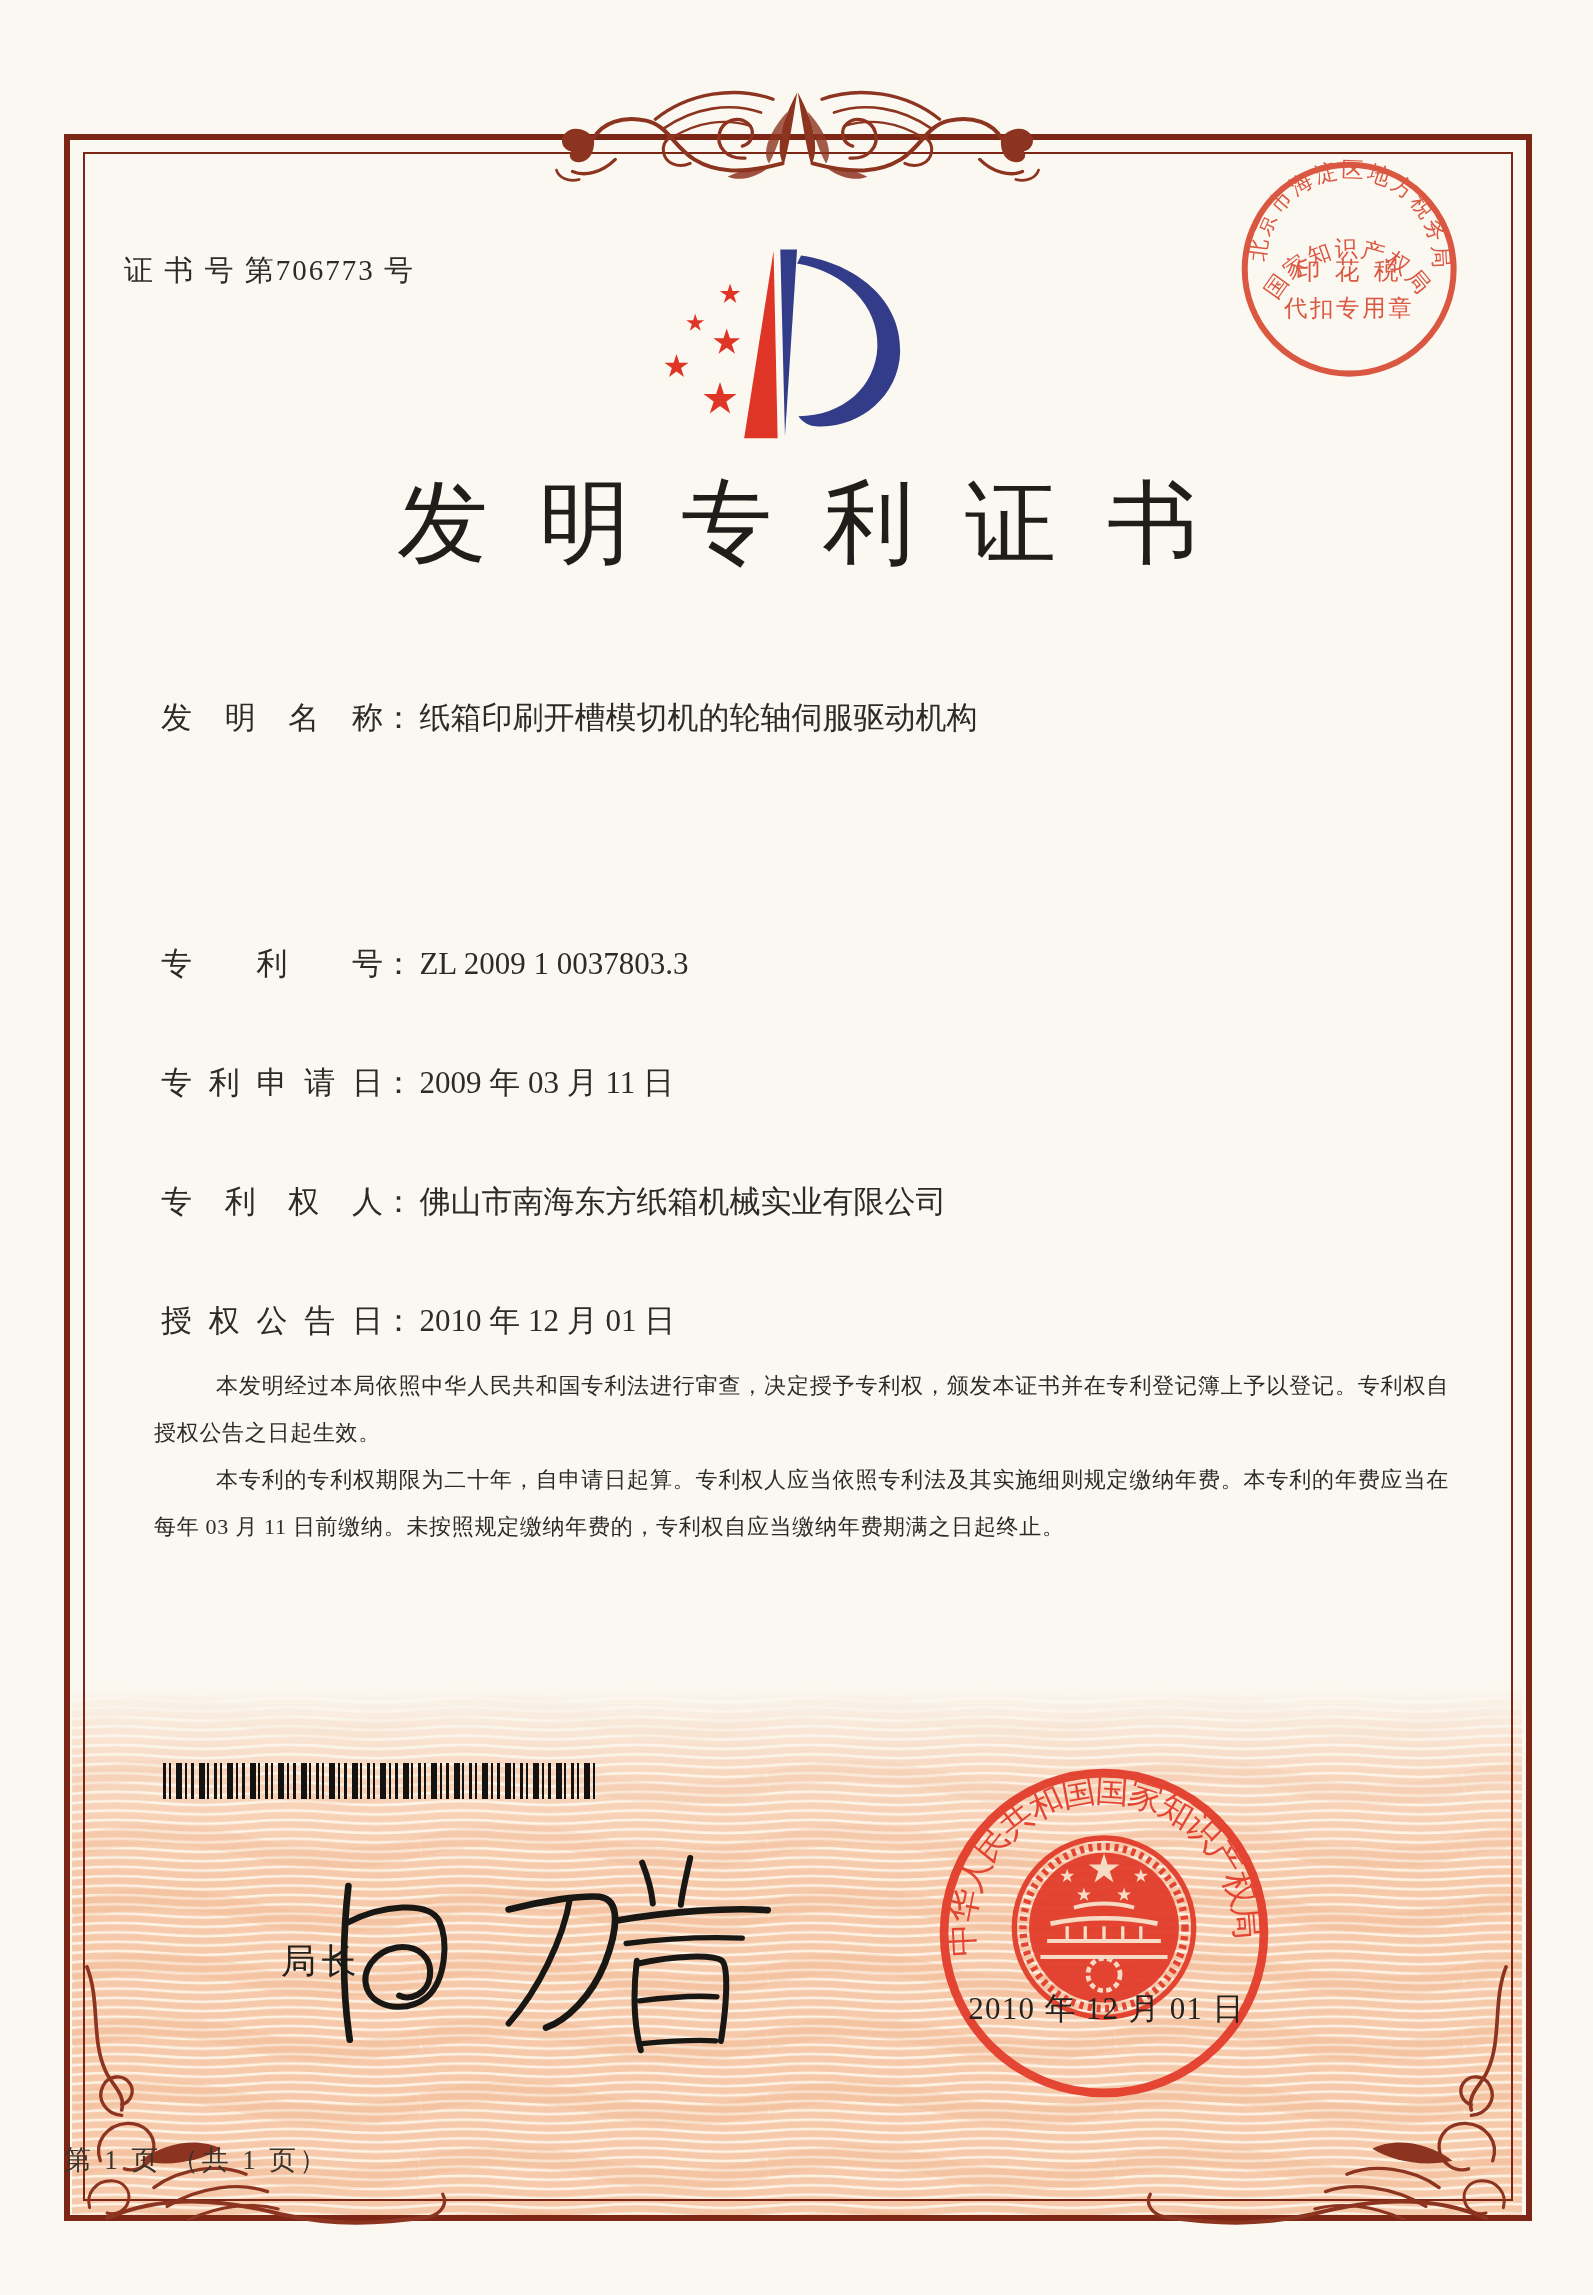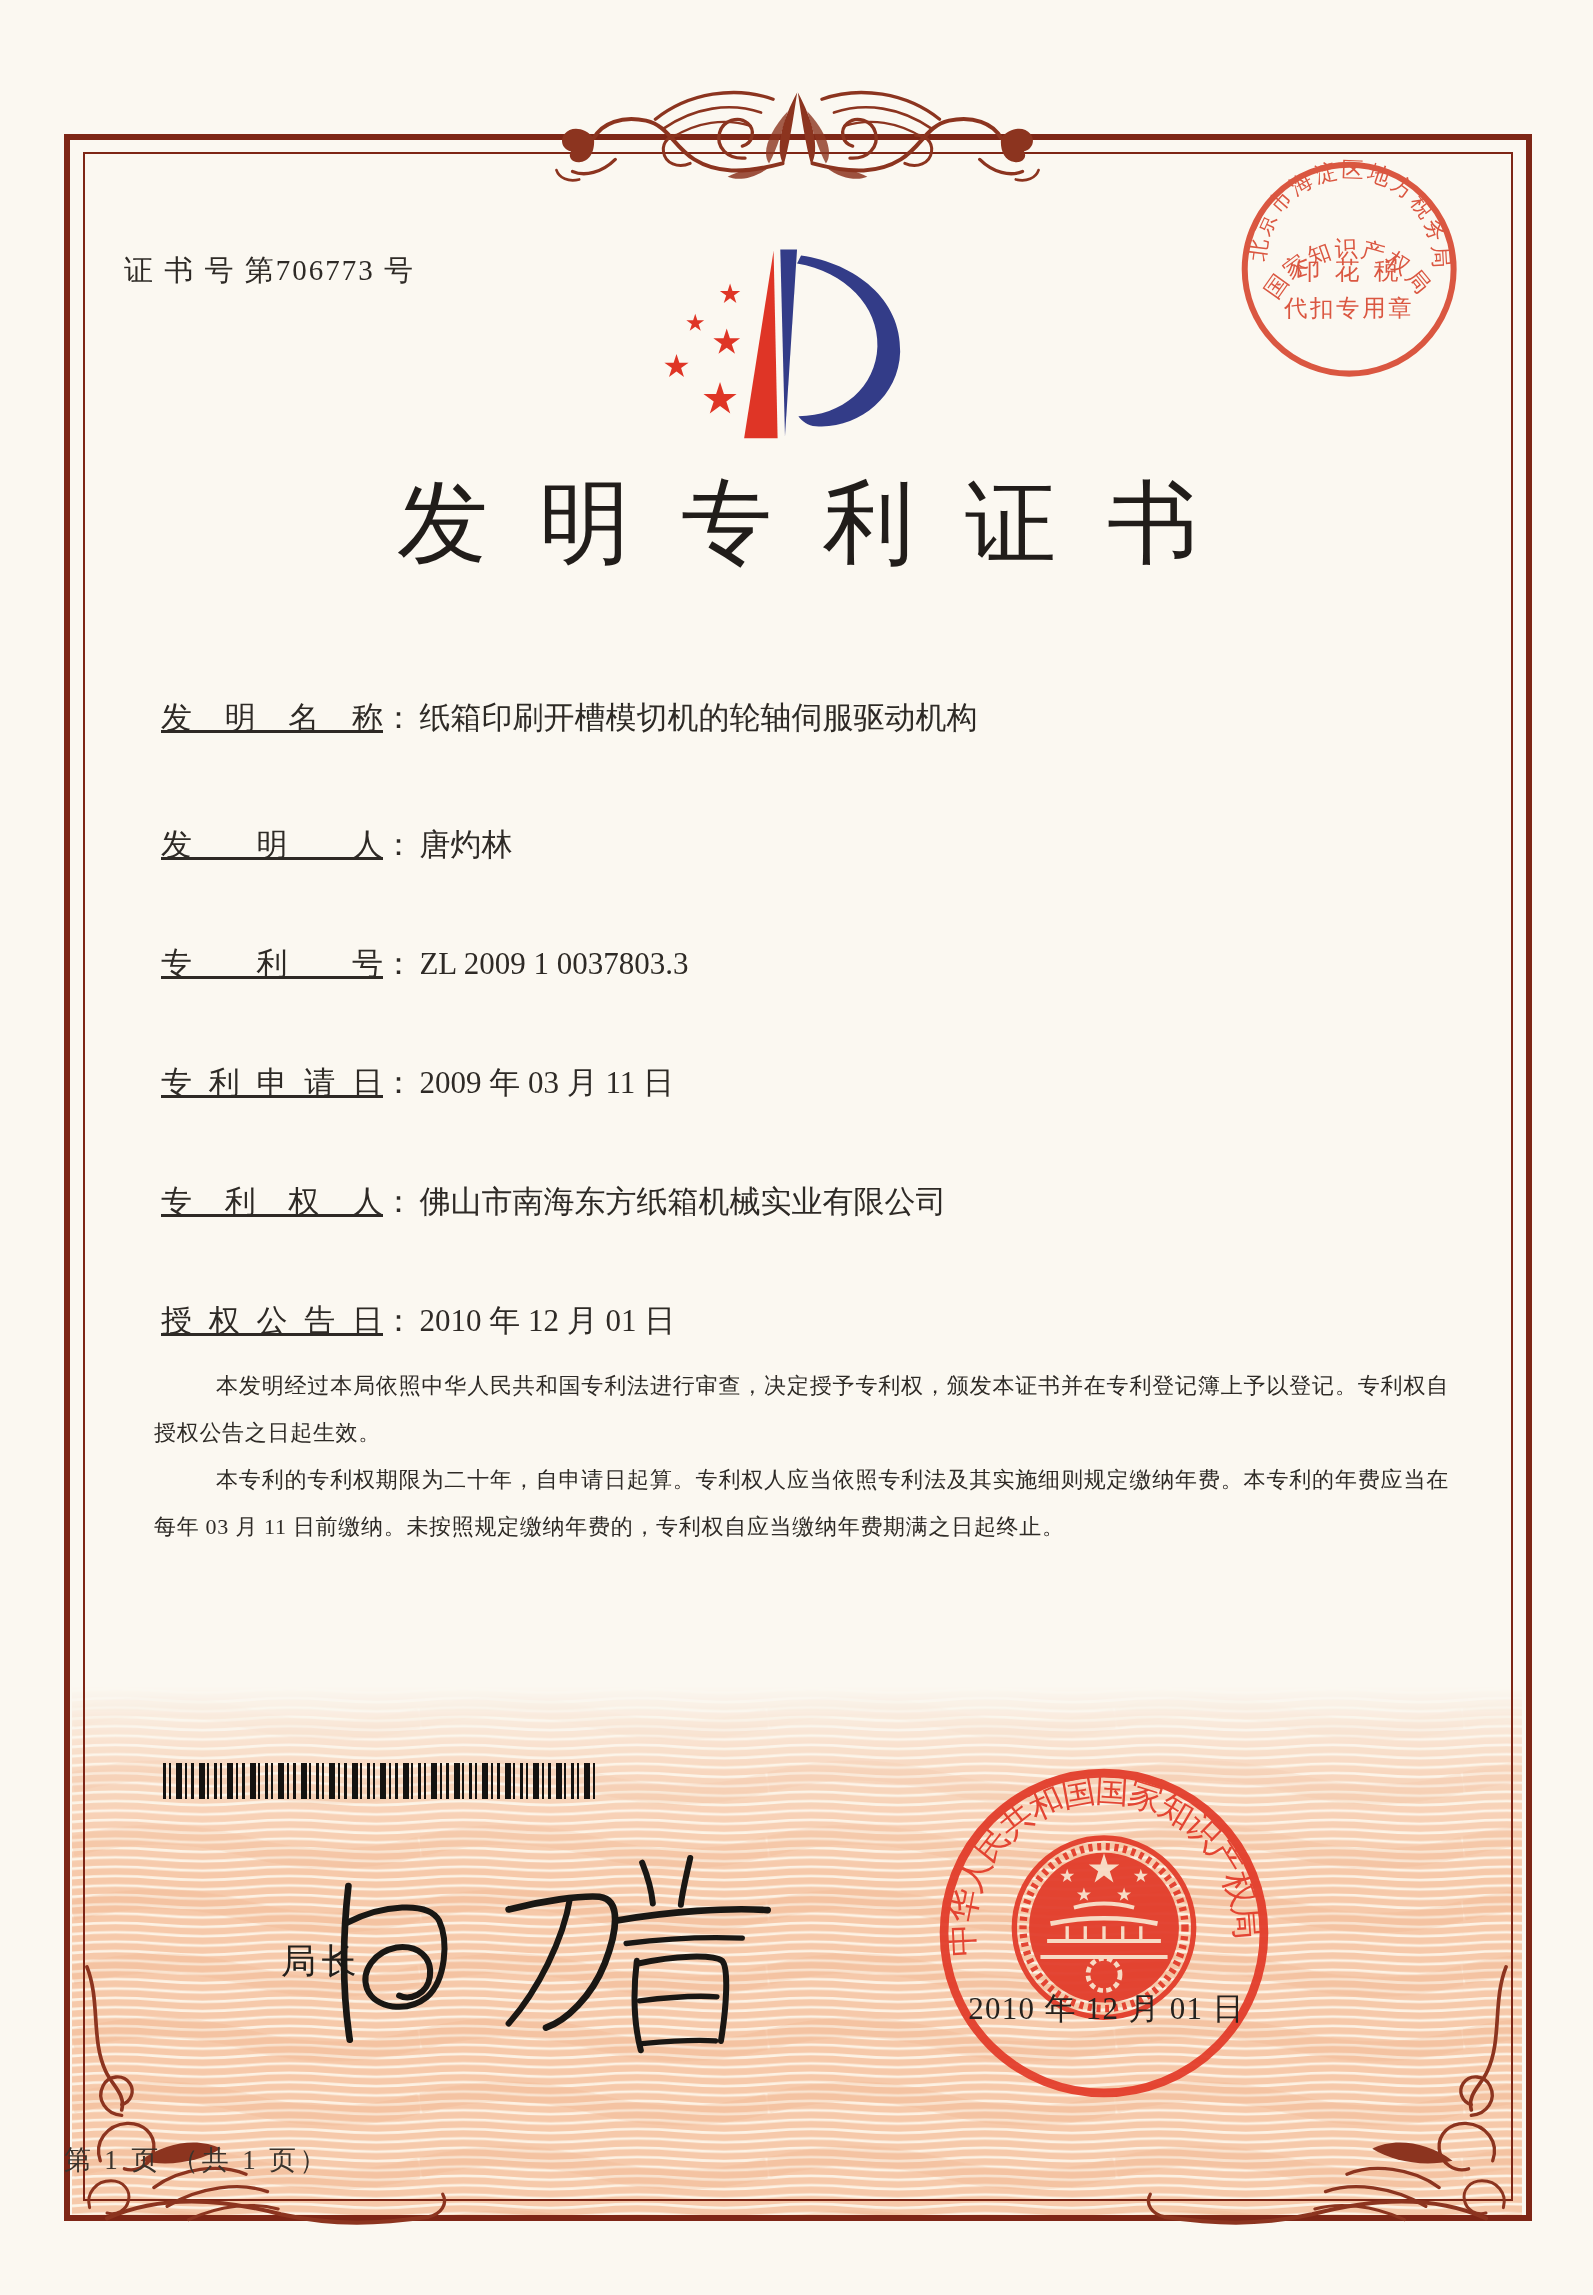--- a/index.html
+++ b/index.html
@@ -15,21 +15,21 @@
     border:2px solid #7e2616;box-sizing:border-box;}
   svg{position:absolute;overflow:visible;}
   .deco-stroke{fill:none;stroke:#8c341f;stroke-linecap:round;stroke-linejoin:round;}
   
   .cert-no{position:absolute;left:124px;top:251px;font-size:29px;letter-spacing:2px;white-space:nowrap;}
   .title{position:absolute;left:64px;top:462px;width:1467px;text-align:center;
     font-size:91px;letter-spacing:51px;text-indent:51px;white-space:nowrap;color:#211d1a;}
   
   .field{position:absolute;left:161px;font-size:31px;white-space:nowrap;}
   .field .lab{display:inline-block;width:222px;text-align:justify;text-align-last:justify;
-    -moz-text-align-last:justify;vertical-align:top;word-break:break-all;text-decoration:underline;}
+    -moz-text-align-last:justify;vertical-align:top;word-break:break-all;}
   .field .val{margin-left:5.4px;}
   
   .body-text{position:absolute;left:154px;top:1362px;width:1295px;
     font-size:22px;line-height:47px;text-align:justify;letter-spacing:0.7px;}
   .body-text p{margin:0;text-indent:62px;}
   
   .barcode{position:absolute;left:163px;top:1763px;width:433px;height:36px;
     background:repeating-linear-gradient(90deg,
       #141210 0 3.3px, rgba(0,0,0,0) 3.3px 6px,
       #141210 6px 8px, rgba(0,0,0,0) 8px 12.7px,
@@ -155,23 +155,20 @@
       <text x="172" y="242" text-anchor="middle" font-size="35" letter-spacing="4" fill="#d84a33">代扣专用章</text>
     </g>
   </svg>
 
   <div class="cert-no">证 书 号 第706773 号</div>
 
   <div class="title">发明专利证书</div>
 
   <div class="field" style="top:697px">
     <span class="lab">发明名称</span><span class="col">：</span><span class="val">纸箱印刷开槽模切机的轮轴伺服驱动机构</span>
-  </div>
-  <div class="field" style="top:824px">
-    <span class="lab">发明人</span><span class="col">：</span><span class="val">唐灼林</span>
   </div>
   <div class="field" style="top:943px">
     <span class="lab">专利号</span><span class="col">：</span><span class="val">ZL 2009 1 0037803.3</span>
   </div>
   <div class="field" style="top:1062px">
     <span class="lab">专利申请日</span><span class="col">：</span><span class="val">2009 年 03 月 11 日</span>
   </div>
   <div class="field" style="top:1181px">
     <span class="lab">专利权人</span><span class="col">：</span><span class="val">佛山市南海东方纸箱机械实业有限公司</span>
   </div>

